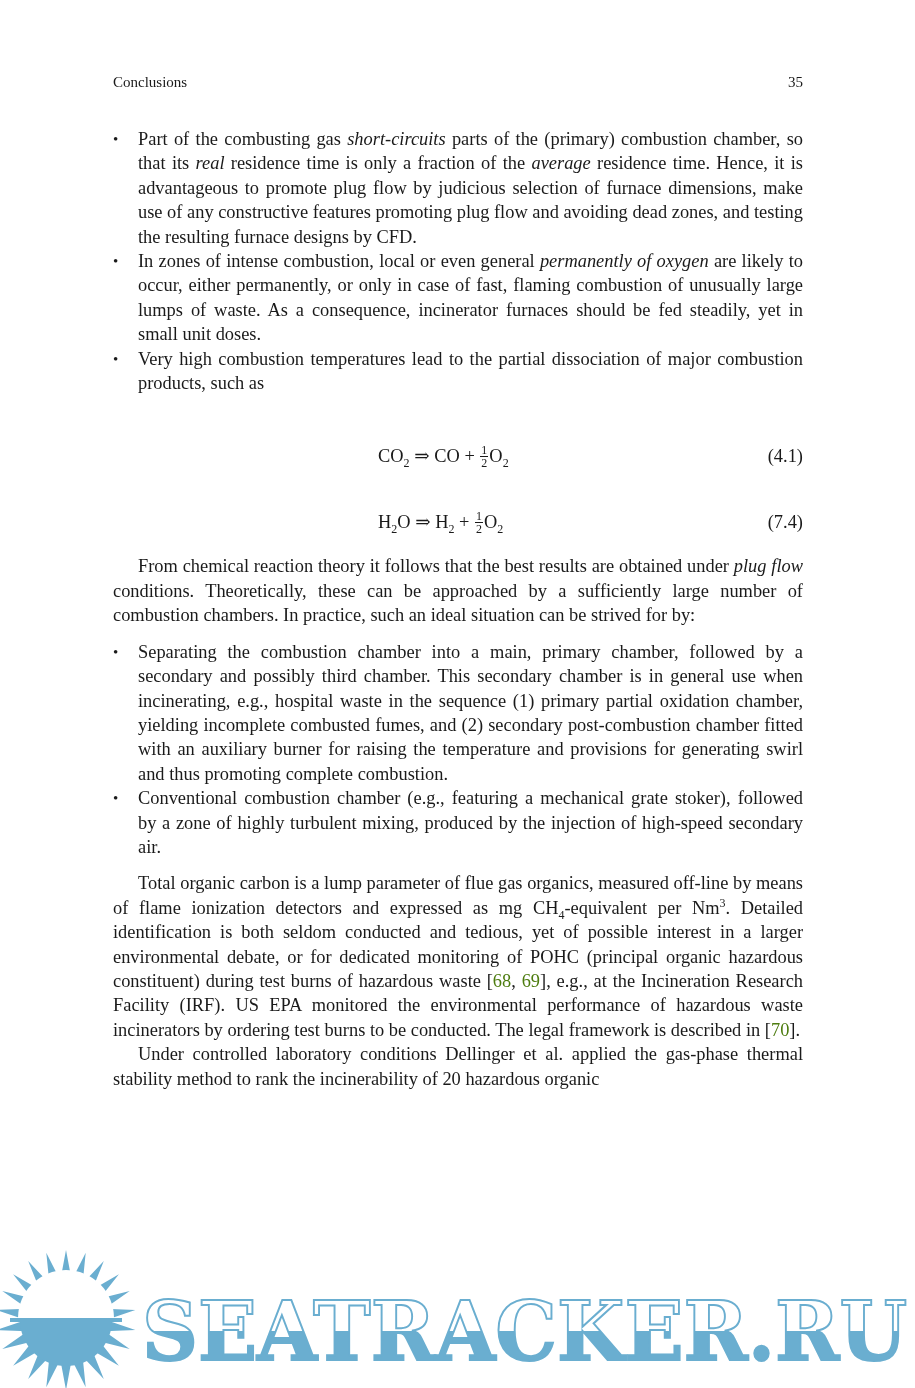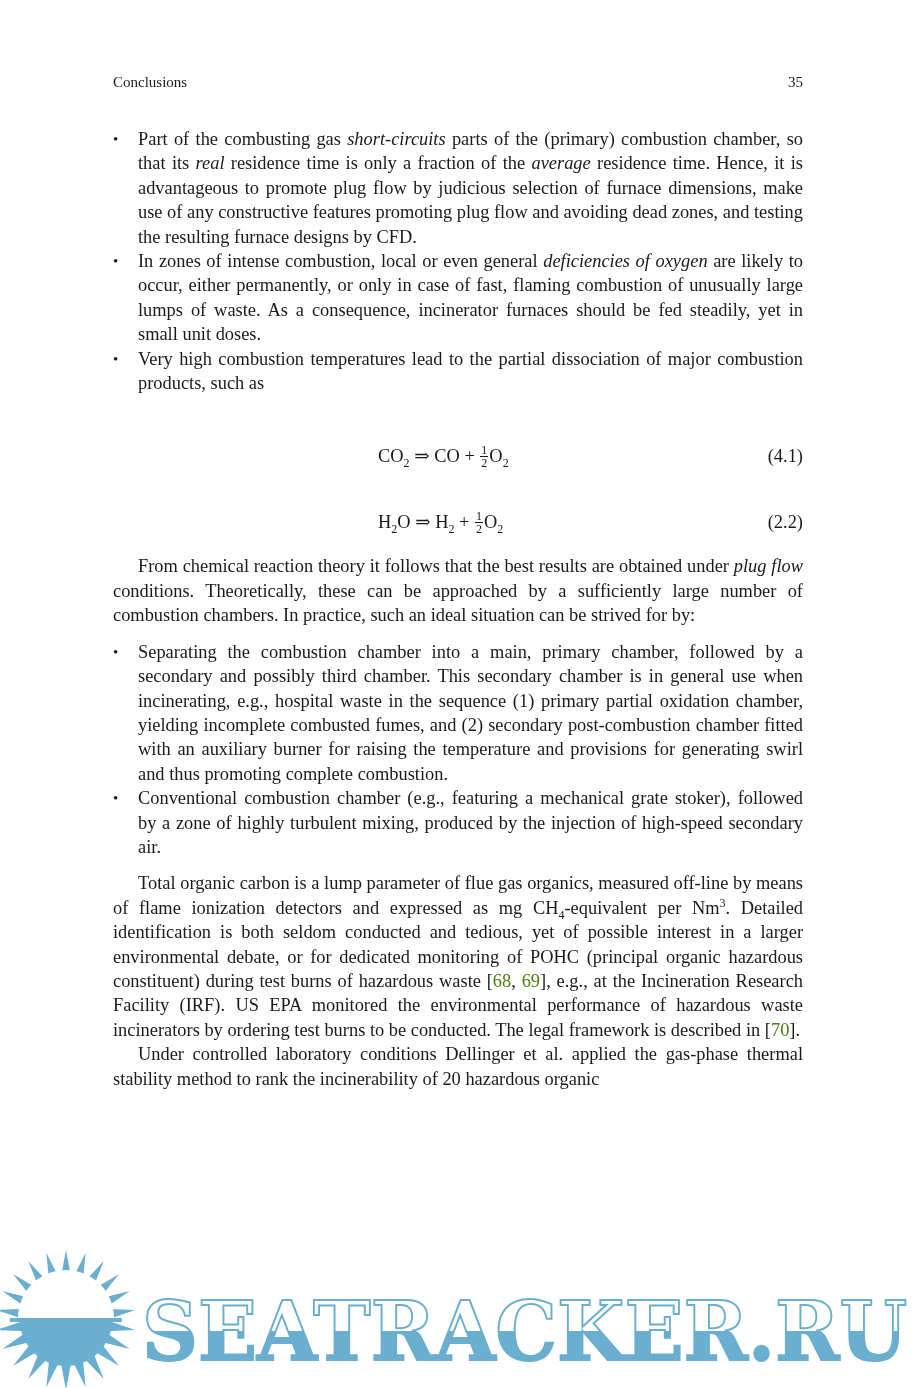--- a/index.html
+++ b/index.html
@@ -43,32 +43,32 @@
 
   <div class="running-head">
     <span>Conclusions</span>
     <span>35</span>
   </div>
 
   <div class="content">
 
     <ul class="bullets">
       <li><span class="bullet">•</span><span class="rich">Part of the combusting gas <i>short-circuits</i> parts of the (primary) combustion chamber, so that its <i>real</i> residence time is only a fraction of the <i>average</i> residence time. Hence, it is advantageous to promote plug flow by judicious selection of furnace dimensions, make use of any constructive features promoting plug flow and avoiding dead zones, and testing the resulting furnace designs by CFD.</span></li>
-      <li><span class="bullet">•</span><span class="rich">In zones of intense combustion, local or even general <i>deficiencies of oxygen</i> are likely to occur, either permanently, or only in case of fast, flaming combustion of unusually large lumps of waste. As a consequence, incinerator furnaces should be fed steadily, yet in small unit doses.</span></li>
+      <li><span class="bullet">•</span><span class="rich">In zones of intense combustion, local or even general <i>permanently of oxygen</i> are likely to occur, either permanently, or only in case of fast, flaming combustion of unusually large lumps of waste. As a consequence, incinerator furnaces should be fed steadily, yet in small unit doses.</span></li>
       <li><span class="bullet">•</span><span class="rich">Very high combustion temperatures lead to the partial dissociation of major combustion products, such as</span></li>
     </ul>
 
     <div class="eq-block">
       <div class="eq" style="top:0">
         <span class="expr"><span>CO</span><sub>2</sub> <span>⇒</span> <span>CO</span> <span>+</span> <span class="frac"><span class="n">1</span><span class="d">2</span></span><span>O</span><sub>2</sub></span>
         <span class="num">(4.1)</span>
       </div>
       <div class="eq" style="top:66px">
         <span class="expr"><span>H</span><sub>2</sub><span>O</span> <span>⇒</span> <span>H</span><sub>2</sub> <span>+</span> <span class="frac"><span class="n">1</span><span class="d">2</span></span><span>O</span><sub>2</sub></span>
-        <span class="num">(2.2)</span>
+        <span class="num">(7.4)</span>
       </div>
     </div>
 
     <p class="p-indent rich">From chemical reaction theory it follows that the best results are obtained under <i>plug flow</i> conditions. Theoretically, these can be approached by a sufficiently large number of combustion chambers. In practice, such an ideal situation can be strived for by:</p>
 
     <div class="gap"></div>
 
     <ul class="bullets">
       <li><span class="bullet">•</span><span class="rich">Separating the combustion chamber into a main, primary chamber, followed by a secondary and possibly third chamber. This secondary chamber is in general use when incinerating, e.g., hospital waste in the sequence (1) primary partial oxidation chamber, yielding incomplete combusted fumes, and (2) secondary post-combustion chamber fitted with an auxiliary burner for raising the temperature and provisions for generating swirl and thus promoting complete combustion.</span></li>
       <li><span class="bullet">•</span><span class="rich">Conventional combustion chamber (e.g., featuring a mechanical grate stoker), followed by a zone of highly turbulent mixing, produced by the injection of high-speed secondary air.</span></li>

